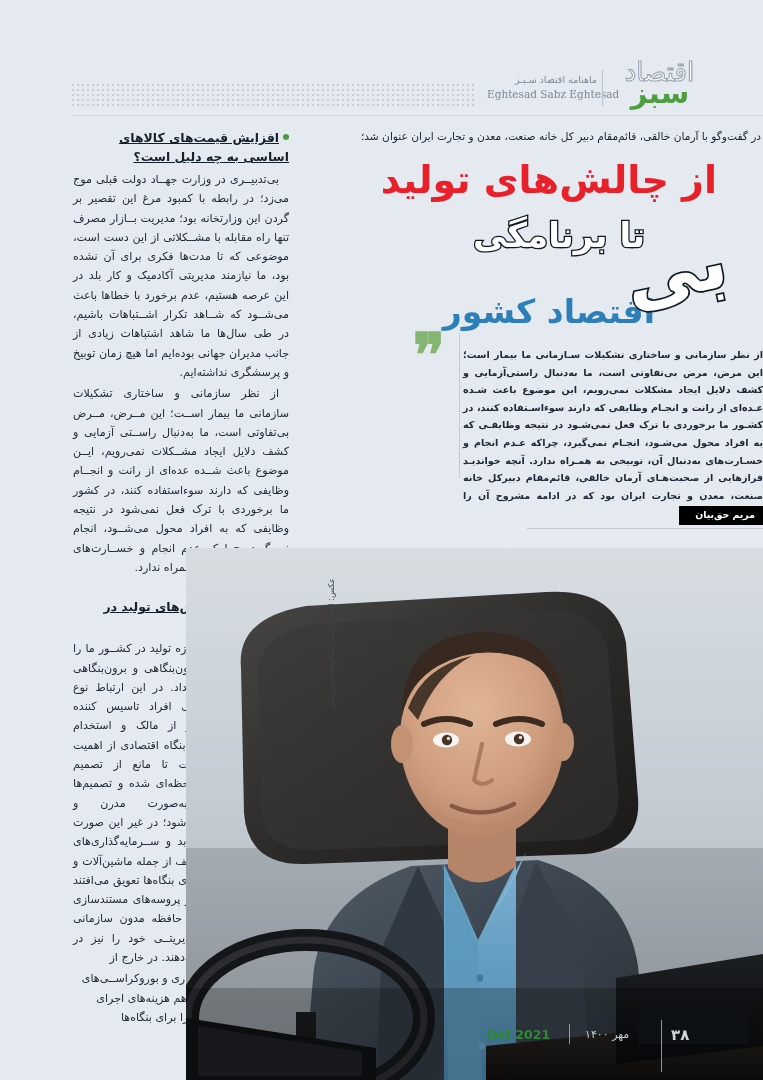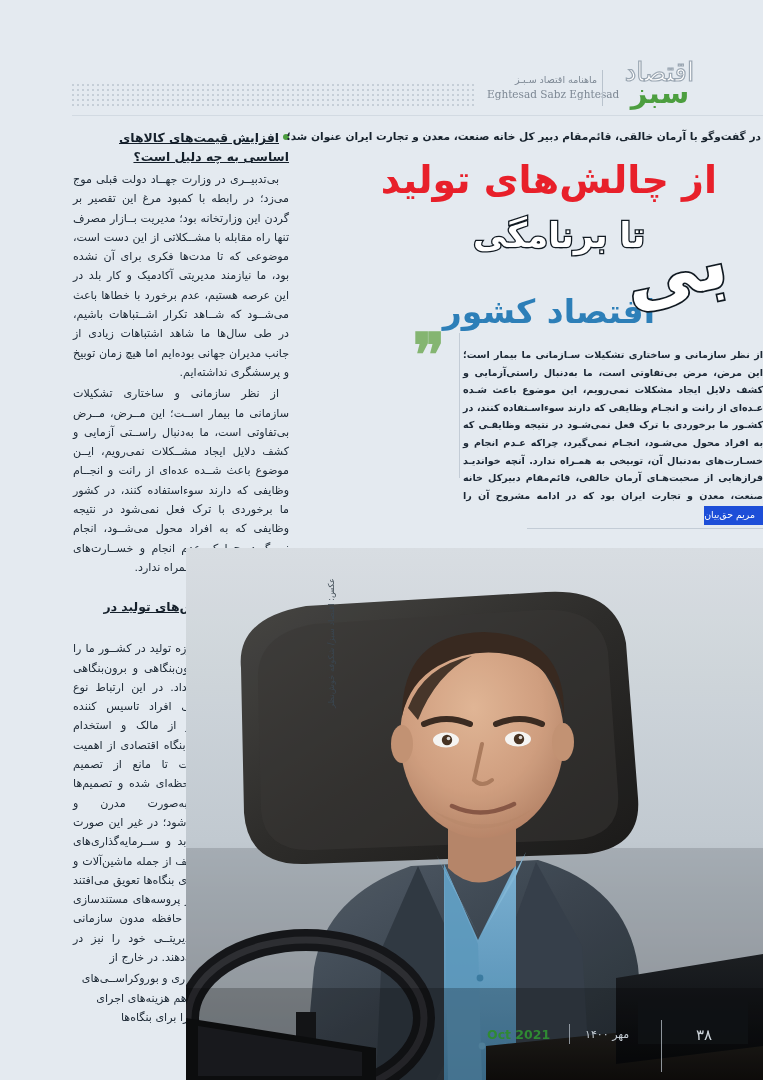--- a/index.html
+++ b/index.html
@@ -169,21 +169,21 @@
     height: 400px;
     direction: rtl;
   }
 
   #kicker {
     position: absolute;
     top: 0;
     right: 2px;
     width: 466px;
     font-size: 10.6px;
-    font-weight: bold;
+    font-weight: normal;
     color: #17222d;
     text-align: right;
     line-height: 16px;
     letter-spacing: -.1px;
     white-space: nowrap;
   }
 
   
   #headline {
     position: absolute;
@@ -279,25 +279,25 @@
     color: #84b571;
     line-height: 46px;
     font-family: "DejaVu Serif", "Liberation Serif", serif;
     letter-spacing: -2px;
   }
 
   #byline-badge {
     position: absolute;
     top: 378px;
     right: 0;
-    background: #1d4ed8;
+    background: #000000;
     color: #fff;
     font-size: 9.4px;
-    font-weight: normal;
-    padding: 3px 8px 4px 0;
+    font-weight: bold;
+    padding: 3px 8px 4px 16px;
     line-height: 12px;
     white-space: nowrap;
   }
 
   #lead-underline {
     position: absolute;
     top: 400px;
     right: 0;
     width: 236px;
     height: 1px;
@@ -340,24 +340,24 @@
     position: absolute;
     bottom: 22px;
     left: 0;
     width: 763px;
     height: 40px;
     z-index: 30;
     direction: rtl;
   }
   .ft-page {
     position: absolute;
-    left: 696px; top: 8px;
+    left: 671px; top: 8px;
     font-size: 15px;
     color: #cfd6dc;
-    font-weight: normal;
+    font-weight: bold;
   }
   .ft-sep1 {
     position: absolute;
     left: 661px; top: 2px;
     width: 1px; height: 52px;
     background: #b9c2ca;
     opacity: .75;
   }
   .ft-fa {
     position: absolute;

